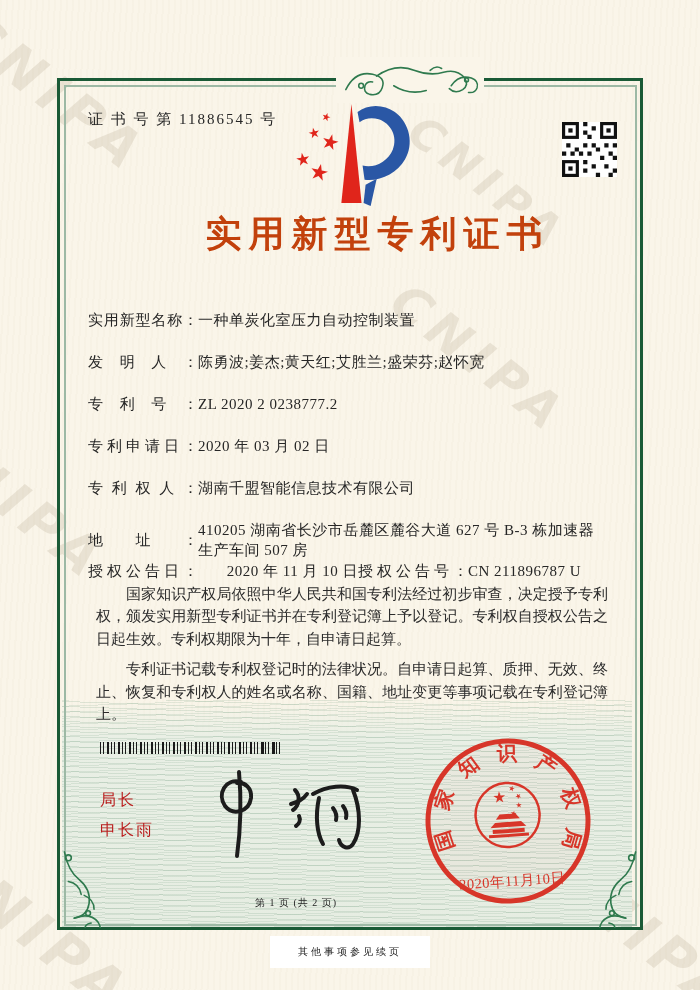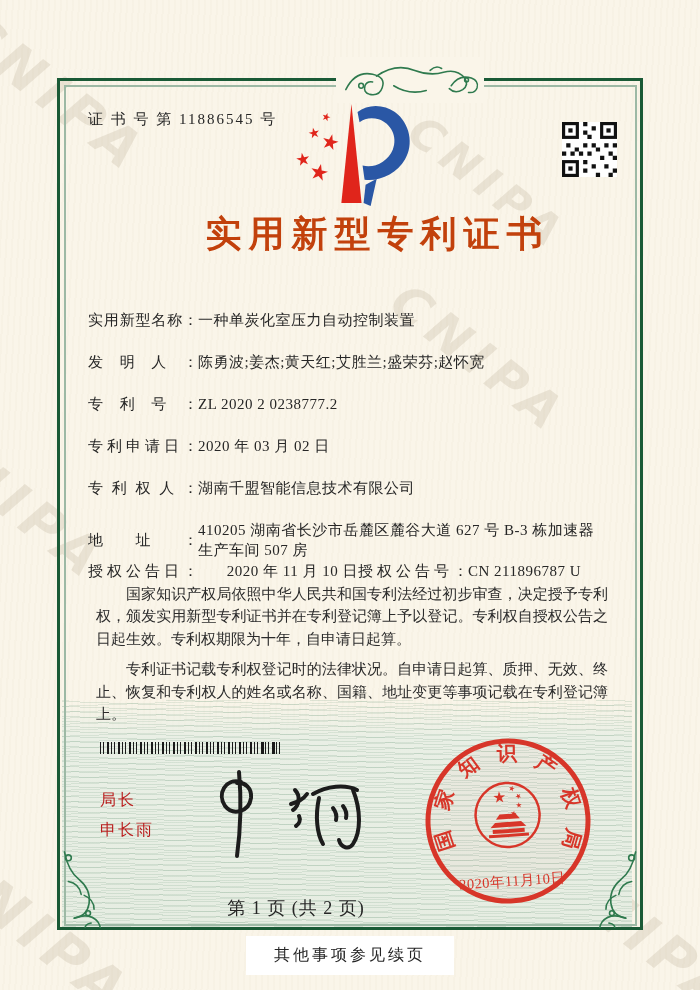--- a/index.html
+++ b/index.html
@@ -58,23 +58,23 @@
       #1b1b1b 0 1.5px,rgba(0,0,0,0) 1.5px 3px,
       #1b1b1b 3px 4px,rgba(0,0,0,0) 4px 7px,
       #1b1b1b 7px 9.5px,rgba(0,0,0,0) 9.5px 11px);}
   .signer{position:absolute;left:100px;top:790px;z-index:5;
     font-family:"Liberation Sans","DejaVu Sans",sans-serif;font-size:16px;color:#b91c1c;}
   .signer div{margin-bottom:9px;letter-spacing:2px;}
   .signature{position:absolute;left:195px;top:760px;width:175px;height:105px;z-index:6;}
   .seal{position:absolute;left:420px;top:733px;width:176px;height:176px;
     transform:rotate(-4deg);z-index:6;opacity:0.93;}
   .pagenum{position:absolute;left:57px;top:896px;width:478px;text-align:center;
-    font-size:18px;letter-spacing:1px;z-index:5;}
+    font-size:10px;letter-spacing:1px;z-index:5;}
   .footer-note{position:absolute;left:50%;transform:translateX(-50%);top:936px;
-    background:#ffffff;padding:9px 28px;font-size:16px;letter-spacing:3px;z-index:5;}
+    background:#ffffff;padding:9px 28px;font-size:10px;letter-spacing:3px;z-index:5;}
   .green-stroke{fill:none;stroke:#2f7a4e;stroke-width:1.6;stroke-linecap:round;}
   .sig-stroke{fill:none;stroke:#1c1c1c;stroke-width:4;stroke-linecap:round;stroke-linejoin:round;}
 </style>
 </head>
 <body>
 
 <div class="page">
 
   <div class="wm" style="left:-15px;top:0px;font-size:54px;">CNIPA</div>
   <div class="wm" style="left:430px;top:105px;font-size:44px;">CNIPA</div>

